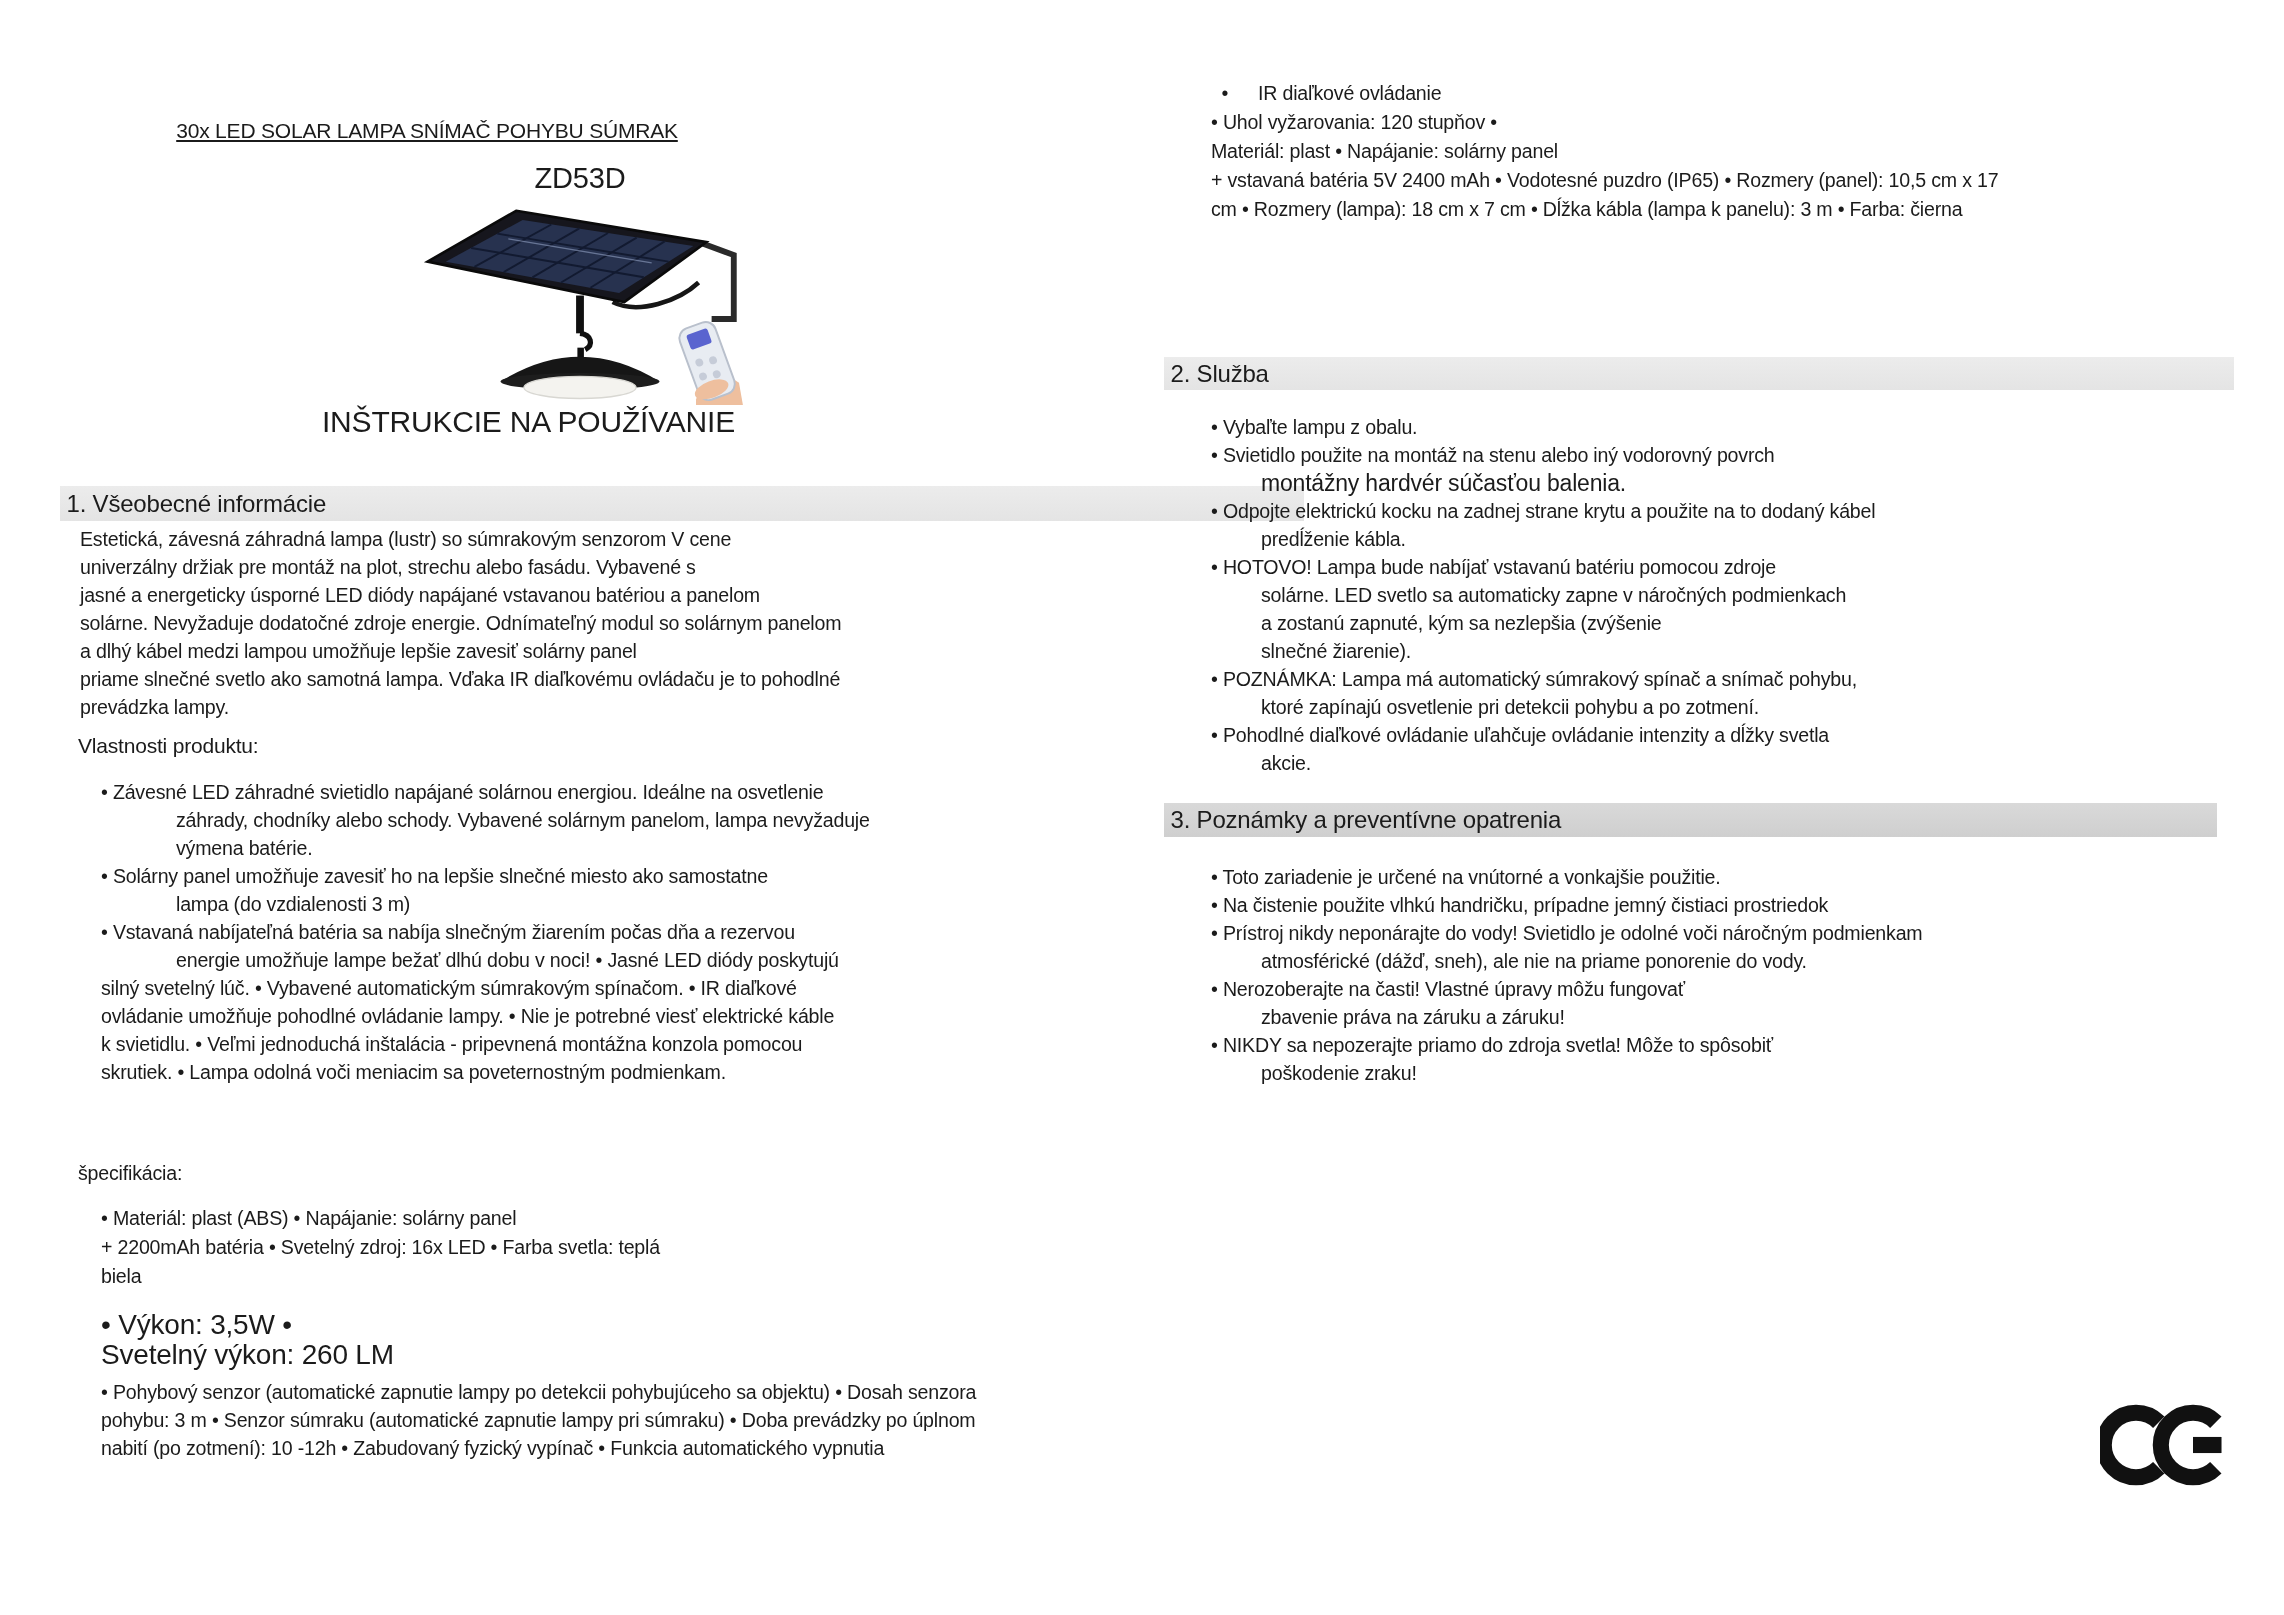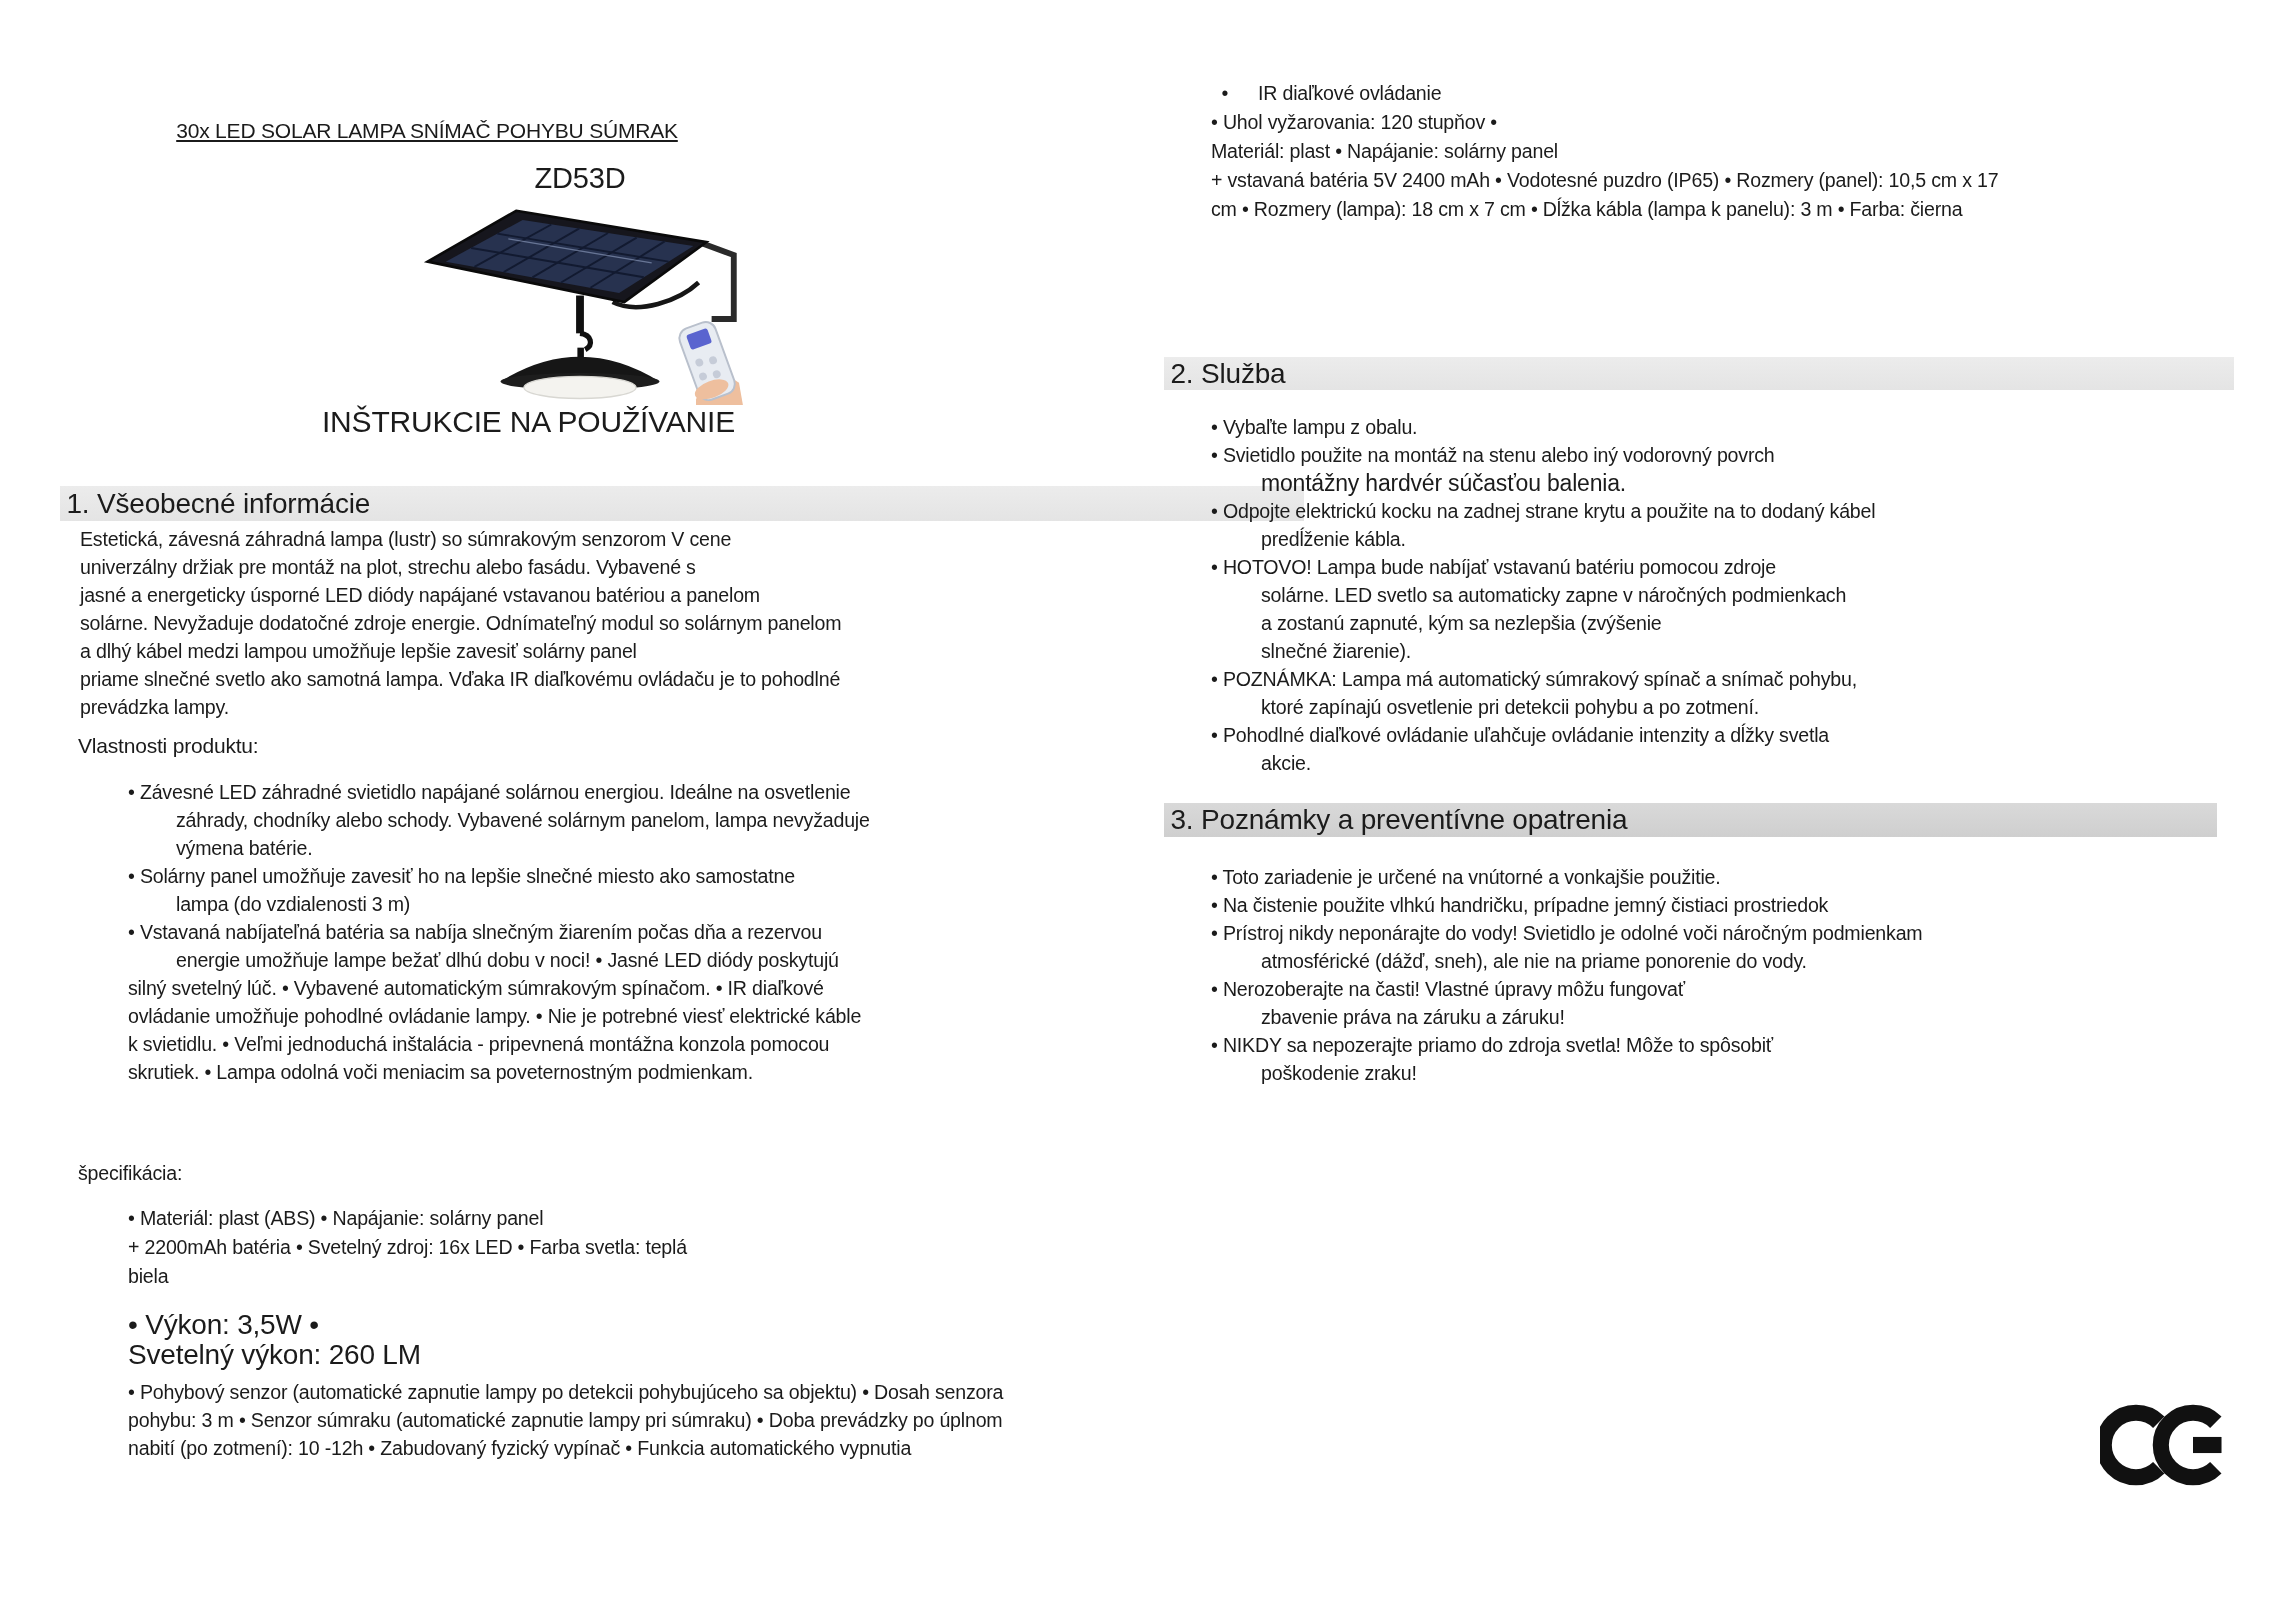--- a/index.html
+++ b/index.html
@@ -11,21 +11,21 @@
   }
   .abs{position:absolute;}
   .center{text-align:center;}
 
   .doc-title{left:72px;top:112px;width:710px;font-size:21px;line-height:38px;text-decoration:underline;}
   .doc-model{left:339px;top:160px;width:482px;font-size:29px;line-height:37px;}
   .figure{left:417px;top:203px;width:326px;height:202px;}
   .subtitle{left:72px;top:403px;width:913px;font-size:30px;line-height:38px;}
 
   .sec-bar{height:35px;background:linear-gradient(#ececec,#e4e4e4);
-    font-size:28px;line-height:35px;padding-left:6.5px;box-sizing:border-box;white-space:pre;}
+    font-size:24px;line-height:35px;padding-left:6.5px;box-sizing:border-box;white-space:pre;}
   .bar1{left:60px;top:486px;width:1244px;}
   .bar2{left:1164px;top:357px;width:1070px;height:33px;line-height:33px;}
   .bar3{left:1164px;top:803px;width:1053px;height:34px;line-height:34px;background:linear-gradient(#d9d9d9,#cfcfcf);}
 
   .tblock{font-size:19.6px;}
   .tblock .line{white-space:pre;}
   .intro{left:80px;top:525px;width:1056px;}
   .intro .line{line-height:28px;height:28px;}
 
   .features-heading{left:78px;top:734px;font-size:21px;}
@@ -35,21 +35,21 @@
   .spec-heading{left:78px;top:1162px;font-size:19.6px;}
   .spec{left:78px;top:1204px;width:913px;}
   .spec .line{line-height:29px;height:29px;}
 
   .power{left:78px;top:1310px;width:782px;font-size:28px;}
   .power .line{line-height:30px;height:30px;}
 
   .sensor{left:78px;top:1378px;width:1056px;}
   .sensor .line{line-height:28px;height:28px;}
 
-  .col-left .ind1{margin-left:50px;}
+  .col-left .ind1{margin-left:23px;}
   .col-left .ind2{margin-left:98px;}
 
   .top-block{left:1211px;top:79px;width:1030px;}
   .top-block .line{line-height:29px;height:29px;}
   .marker{display:inline-block;width:47px;padding-left:10.4px;box-sizing:border-box;}
 
   .service{left:1211px;top:413px;width:1030px;}
   .service .line{line-height:28px;height:28px;}
   .notes{left:1211px;top:863px;width:1030px;}
   .notes .line{line-height:28px;height:28px;}

